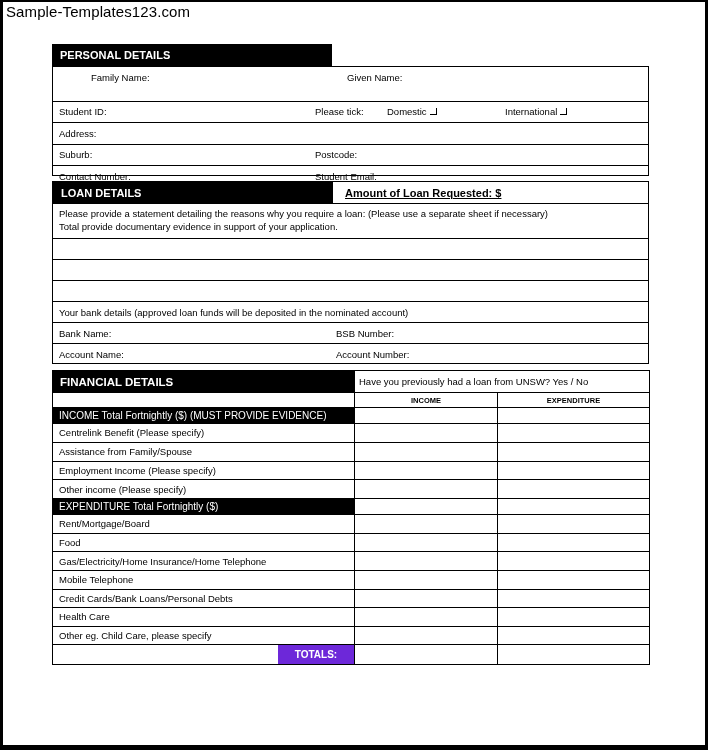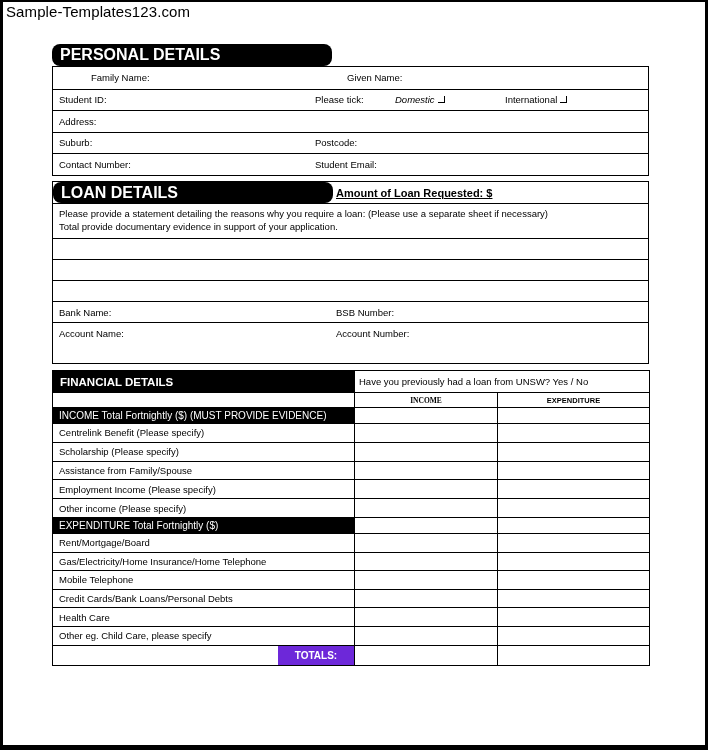--- a/index.html
+++ b/index.html
@@ -7,22 +7,22 @@
     width: 708px; height: 750px; background: #fff; position: relative; overflow: hidden;
     font-family: "Liberation Sans", sans-serif; color: #000;
   }
   .frame {
     position: absolute; left: 0; top: 0; width: 708px; height: 750px;
     box-sizing: border-box; border: 3px solid #000; border-top-width: 2px; border-bottom-width: 5px;
   }
   .watermark { position: absolute; left: 6px; top: 3px; font-size: 15px; letter-spacing: 0.1px; }
   .sec { position: absolute; left: 52px; width: 597px; }
   .hdr-black {
-    background: #000; color: #fff; font-weight: bold; font-size: 16px;
-    padding-left: 8px; box-sizing: border-box; display: flex; align-items: center; border-radius: 8px;
+    background: #000; color: #fff; font-weight: bold; font-size: 11px;
+    padding-left: 8px; box-sizing: border-box; display: flex; align-items: center;
   }
   .box { border: 1.5px solid #000; box-sizing: border-box; }
   .row {
     border-top: 1px solid #000; box-sizing: border-box; font-size: 9.5px;
     display: flex; align-items: center; padding-left: 6px; position: relative;
   }
   .row:first-child { border-top: none; }
   .abs { position: absolute; }
   .tick { display: inline-block; width: 6px; height: 6px; border-right: 1.2px solid #000; border-bottom: 1.2px solid #000; margin-left: 3px; vertical-align: 0px; }
 
@@ -40,24 +40,24 @@
 
 <div class="sec" style="top:44px;">
   <div class="hdr-black" style="width:280px;height:22px;">
     <span>PERSONAL DETAILS</span>
   </div>
   <div class="box" style="height:110px;">
     <div class="row" style="height:21.5px;margin-left:32px;">
       <span>Family Name:</span>
       <span class="abs" style="left:262px;">Given Name:</span>
     </div>
-    <div class="row" style="height:21.5px;">
+    <div class="row" style="height:21.5px;margin-top:12px;">
       <span>Student ID:</span>
       <span class="abs" style="left:262px;">Please tick:</span>
-      <span class="abs" style="left:342px;font-style:italic;"><span>Domestic</span><span class="tick"></span></span>
+      <span class="abs" style="left:334px;"><span>Domestic</span><span class="tick"></span></span>
       <span class="abs" style="left:452px;"><span>International</span><span class="tick"></span></span>
     </div>
     <div class="row" style="height:21.5px;">
       <span>Address:</span>
     </div>
     <div class="row" style="height:21.5px;">
       <span>Suburb:</span>
       <span class="abs" style="left:262px;">Postcode:</span>
     </div>
     <div class="row" style="height:21px;">
@@ -65,29 +65,32 @@
       <span class="abs" style="left:262px;">Student Email:</span>
     </div>
   </div>
 </div>
 
 <div class="sec box" style="top:181px;height:183px;">
   <div style="display:flex;height:21px;border-bottom:1px solid #000;">
     <div class="hdr-black" style="width:280px;height:21px;">
       <span>LOAN DETAILS</span>
     </div>
-    <div style="flex:1;display:flex;align-items:center;padding-left:3px;font-weight:bold;font-size:11px;text-decoration:underline;">Amount of Loan Requested: $</div>
+    <div style="flex:1;display:flex;align-items:center;padding-left:12px;font-weight:bold;font-size:11px;text-decoration:underline;">Amount of Loan Requested: $</div>
   </div>
   <div style="height:34px;box-sizing:border-box;padding:4px 0 0 6px;font-size:9.5px;line-height:12.5px;">
     <div>Please provide a statement detailing the reasons why you require a loan: (Please use a separate sheet if necessary)</div>
     <div>Total provide documentary evidence in support of your application.</div>
   </div>
   <div class="row" style="height:21px;"></div>
   <div class="row" style="height:21px;"></div>
   <div class="row" style="height:21px;"></div>
+  <div class="row" style="height:21px;">
+    <span>Your bank details (approved loan funds will be deposited in the nominated account)</span>
+  </div>
   <div class="row" style="height:21px;">
     <span>Bank Name:</span>
     <span class="abs" style="left:283px;">BSB Number:</span>
   </div>
   <div class="row" style="height:21px;">
     <span>Account Name:</span>
     <span class="abs" style="left:283px;">Account Number:</span>
   </div>
 </div>
 
@@ -98,41 +101,36 @@
         <col style="width:143px">
         <col style="width:152px">
       </colgroup>
     <tbody>
         <tr style="height:22px;">
       <td class="blk" style="font-weight:bold;font-size:11.5px;height:22px;padding-left:7px;">FINANCIAL DETAILS</td>
       <td colspan="2" style="font-size:9.5px;padding-left:4px;height:22px;">Have you previously had a loan from UNSW?   Yes / No</td>
     </tr>
     <tr>
       <td style="height:15px;"></td>
-      <td class="colh" style="height:15px;font-family:Liberation Serif, serif;">INCOME</td>
+      <td class="colh" style="height:15px;">INCOME</td>
       <td class="colh" style="height:15px;">EXPENDITURE</td>
     </tr>
     <tr>
       <td class="blk" style="height:16px;">INCOME Total Fortnightly ($) (MUST PROVIDE EVIDENCE)</td>
       <td style="height:16px;"></td>
       <td style="height:16px;"></td>
     </tr>
     </tbody>
       <tbody id="income-rows">
         <tr>
           <td style="height: 18.8px;">Centrelink Benefit (Please specify)</td>
           <td></td>
           <td></td>
         </tr>
         <tr>
-          <td style="height: 18.8px;">Scholarship (Please specify)</td>
-          <td></td>
-          <td></td>
-        </tr>
-        <tr>
           <td style="height: 18.8px;">Assistance from Family/Spouse</td>
           <td></td>
           <td></td>
         </tr>
         <tr>
           <td style="height: 18.8px;">Employment Income (Please specify)</td>
           <td></td>
           <td></td>
         </tr>
         <tr>
@@ -144,20 +142,25 @@
     <tbody>
         <tr>
       <td class="blk" style="height:16px;">EXPENDITURE Total Fortnightly ($)</td>
       <td style="height:16px;"></td>
       <td style="height:16px;"></td>
     </tr>
     </tbody>
       <tbody id="expenditure-rows">
         <tr>
           <td style="height: 18.6px;">Rent/Mortgage/Board</td>
+          <td></td>
+          <td></td>
+        </tr>
+        <tr>
+          <td style="height: 18.6px;">Food</td>
           <td></td>
           <td></td>
         </tr>
         <tr>
           <td style="height: 18.6px;">Gas/Electricity/Home Insurance/Home Telephone</td>
           <td></td>
           <td></td>
         </tr>
         <tr>
           <td style="height: 18.6px;">Mobile Telephone</td>

